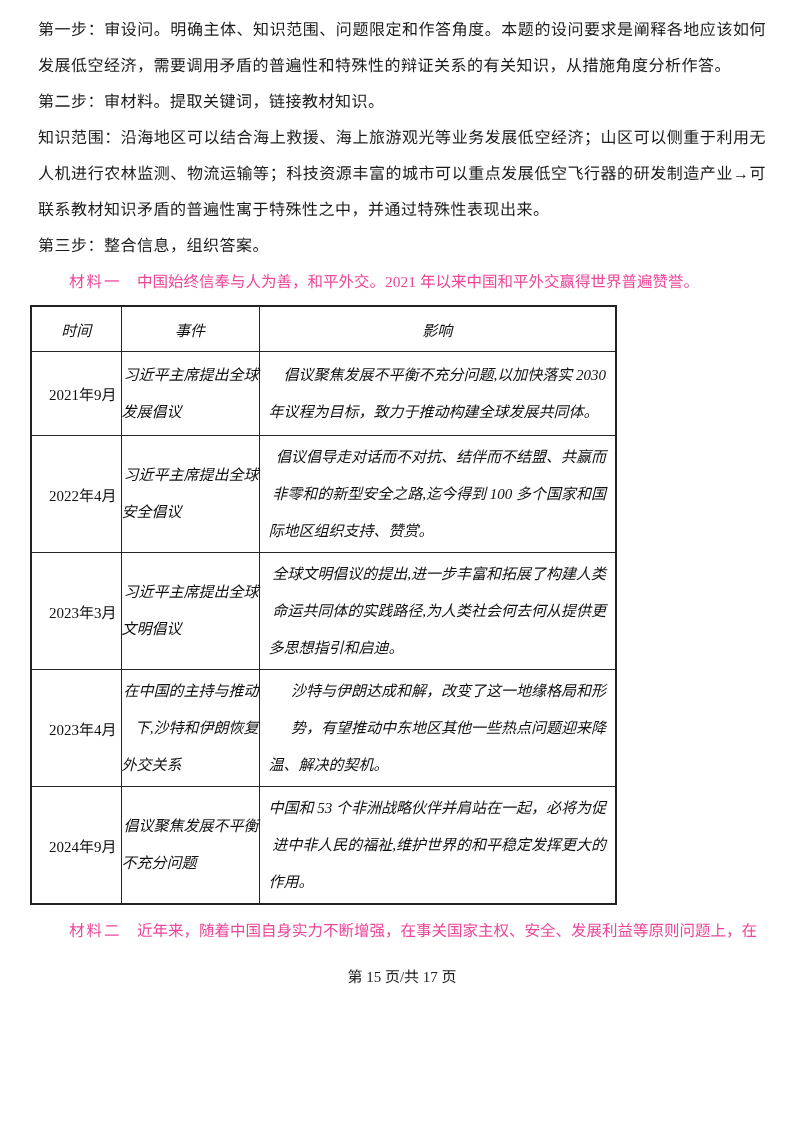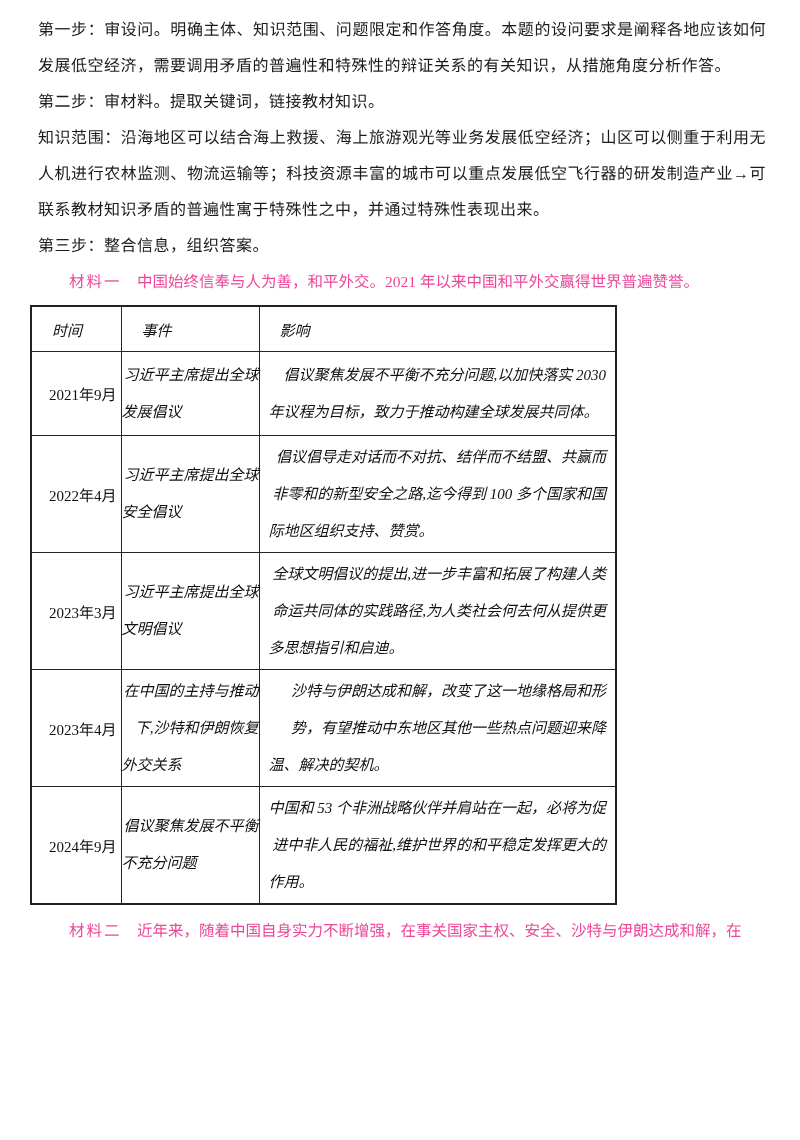--- a/index.html
+++ b/index.html
@@ -52,21 +52,21 @@
   .doc-table col.c-impact { width: 357px; }
   .doc-table th, .doc-table td {
     border: 1.5px solid #262626;
     vertical-align: middle;
     font-weight: normal;
     text-align: right;
   }
   .doc-table { border: 2px solid #222222; }
   .doc-table th {
     height: 40px;
-    text-align: left;
+    text-align: center;
     padding: 2px 20px;
   }
   .r-short td { height: 79px; }
   .r-tall  td { height: 112px; }
   .cell-time {
     font-style: normal;
     font-size: 15px;
     padding: 2px 4px 2px 6px;
     white-space: nowrap;
     text-align: left;
@@ -139,16 +139,17 @@
         <td class="cell-impact">沙特与伊朗达成和解，改变了这一地缘格局和形势，有望推动中东地区其他一些热点问题迎来降温、解决的契机。</td>
       </tr>
       <tr class="r-tall">
         <td class="cell-time">2024年9月</td>
         <td class="cell-event">倡议聚焦发展不平衡不充分问题</td>
         <td class="cell-impact">中国和 53 个非洲战略伙伴并肩站在一起，必将为促进中非人民的福祉,维护世界的和平稳定发挥更大的作用。</td>
       </tr>
     </tbody>
   </table>
 
-  <p class="material mat2"><span class="mat-label">材料二</span><span>近年来，随着中国自身实力不断增强，在事关国家主权、安全、沙特与伊朗达成和解，在</span></p>
+  <p class="material mat2"><span class="mat-label">材料二</span><span>近年来，随着中国自身实力不断增强，在事关国家主权、安全、发展利益等原则问题上，在</span></p>
 
+  <div class="footer">第 15 页/共 17 页</div>
 
 </div>
 
 </body></html>

